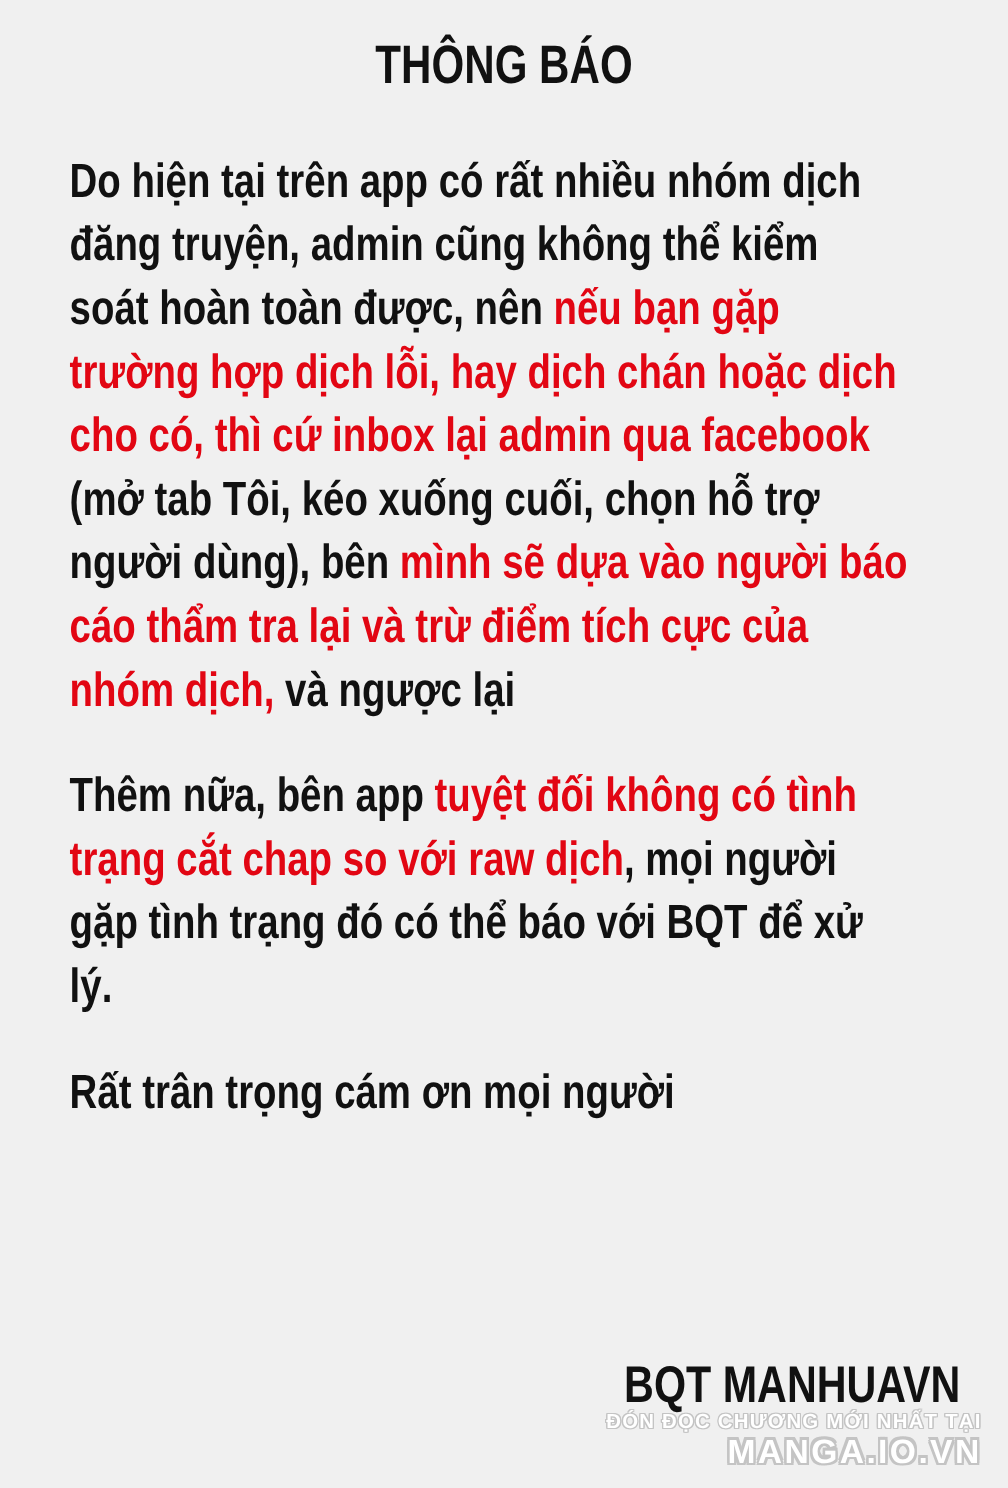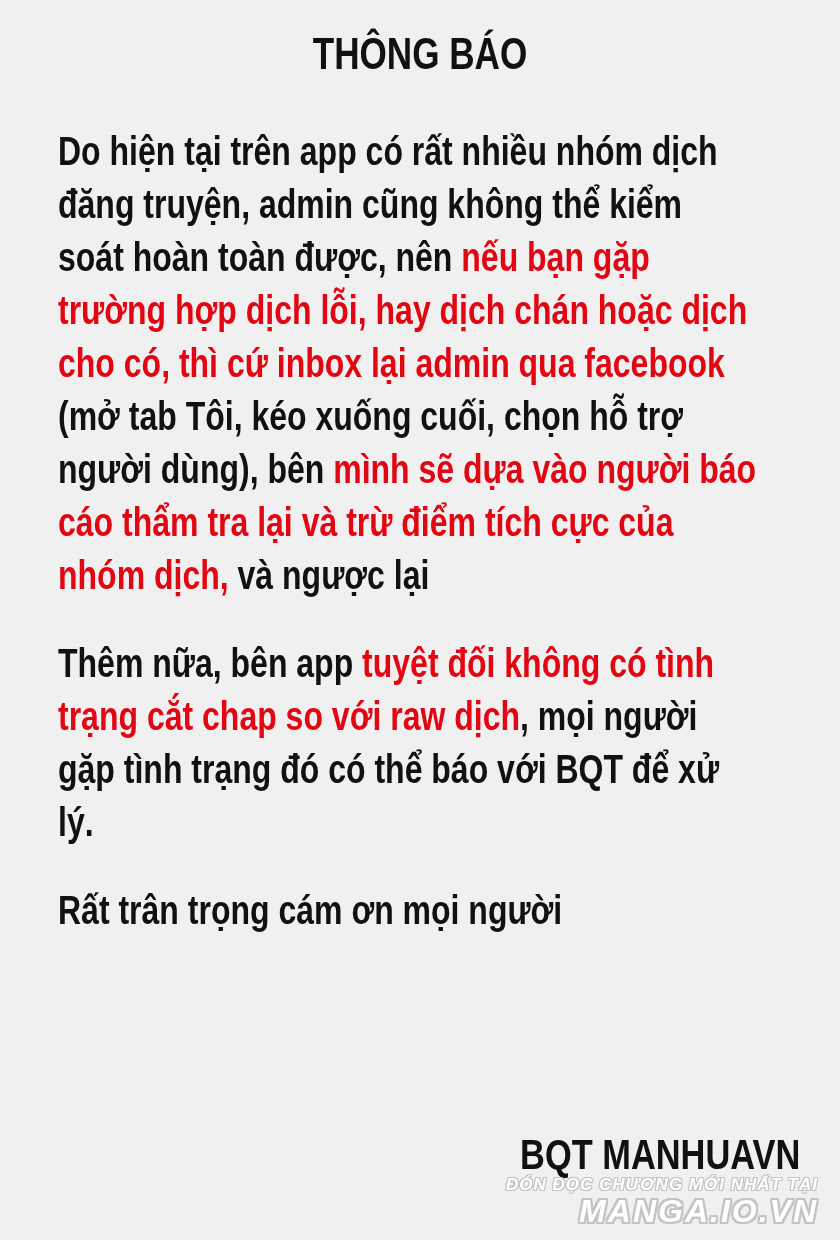--- a/index.html
+++ b/index.html
@@ -67,36 +67,35 @@
     white-space: nowrap;
     transform: scaleX(0.80);
     transform-origin: right center;
   }
   
   .watermark {
     position: absolute;
     top: 1176px;
     right: 22px;
     text-align: right;
-    font-style: italic;
     font-weight: bold;
     color: var(--wm-fill, #fff);
     line-height: 1.05;
   }
   .watermark .tagline {
     font-size: 17px;
     letter-spacing: 1px;
     text-shadow:
       -1px -1px 0 var(--wm-out, #c4c4c4),  1px -1px 0 var(--wm-out, #c4c4c4),
       -1px  1px 0 var(--wm-out, #c4c4c4),  1px  1px 0 var(--wm-out, #c4c4c4),
       -1px  0   0 var(--wm-out, #c4c4c4),  1px  0   0 var(--wm-out, #c4c4c4),
        0   -1px 0 var(--wm-out, #c4c4c4),  0    1px 0 var(--wm-out, #c4c4c4);
   }
   .watermark .site {
-    font-size: 32px;
+    font-size: 28px;
     letter-spacing: 2px;
     margin-top: 1px;
     text-shadow:
       -2px -2px 0 var(--wm-out, #c4c4c4),  2px -2px 0 var(--wm-out, #c4c4c4),
       -2px  2px 0 var(--wm-out, #c4c4c4),  2px  2px 0 var(--wm-out, #c4c4c4),
       -2px  0   0 var(--wm-out, #c4c4c4),  2px  0   0 var(--wm-out, #c4c4c4),
        0   -2px 0 var(--wm-out, #c4c4c4),  0    2px 0 var(--wm-out, #c4c4c4);
   }
 </style>
 </head>

